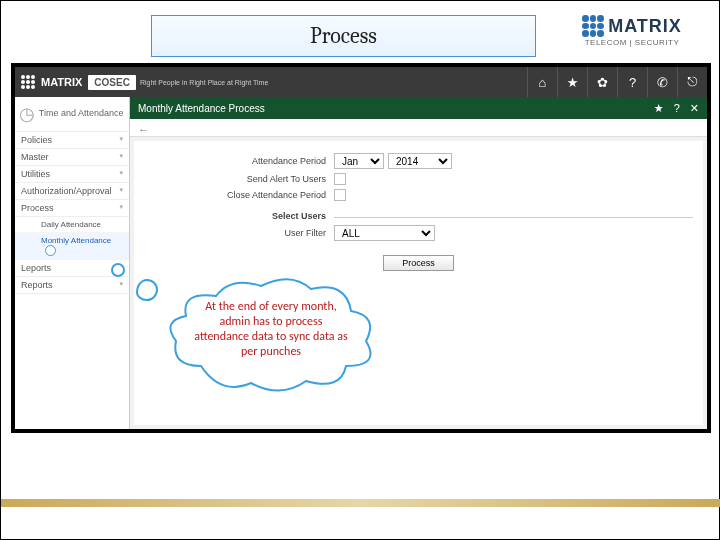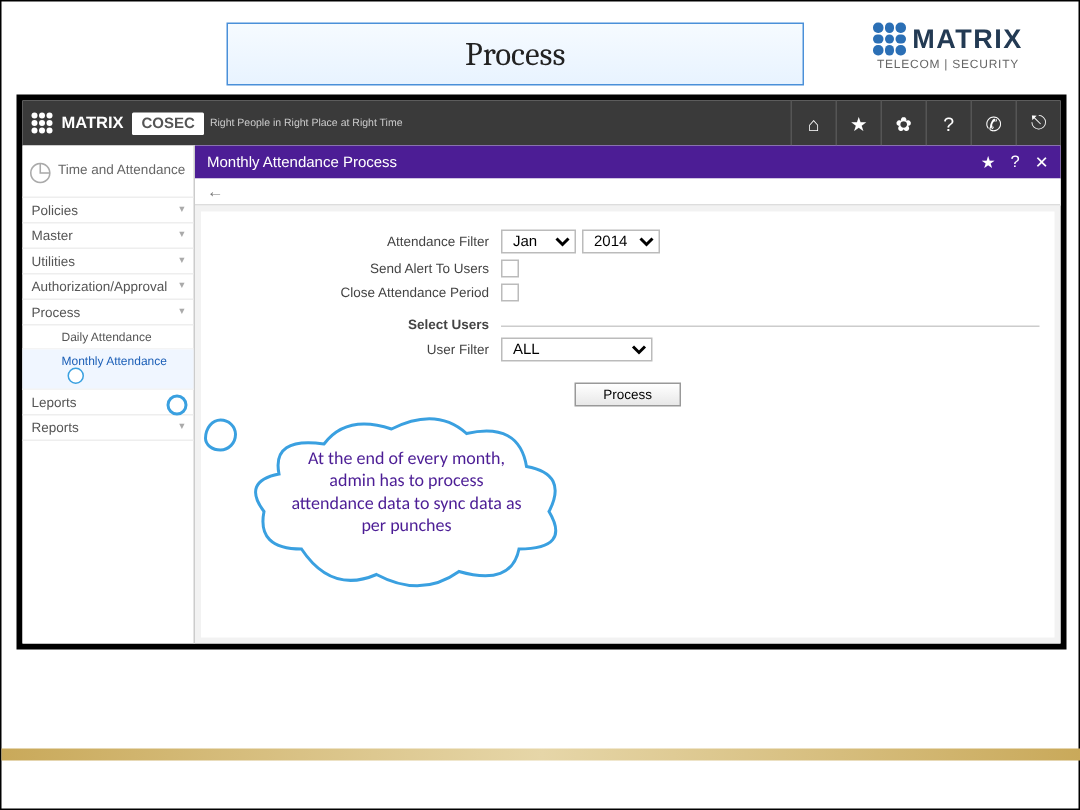--- a/index.html
+++ b/index.html
@@ -54,38 +54,38 @@
   .sb-module .clock-ic { font-size:18px; color:#aaa; }
   .sb-module .mod-title { font-size:9px; color:#666; line-height:1.1; }
   .sb-item { padding:3px 6px; border-bottom:1px solid #eee; display:flex; justify-content:space-between; align-items:flex-start; cursor:pointer; }
   .sb-item .chev { font-size:7px; color:#aaa; }
   .sb-sub { padding:3px 6px 3px 26px; font-size:8px; border-bottom:1px solid #f4f4f4; cursor:pointer; }
   .sb-sub.hl { color:#1c5fb7; background:#f0f6ff; font-size:8px; position:relative; }
   .pointer-bubble { width:11px; height:11px; border:1.5px solid #3aa0e0; border-radius:50%; background:#fff; display:inline-block; margin-left:4px; vertical-align:middle; }
 
   
   .main { flex:1; background:#f2f2f2; display:flex; flex-direction:column; }
-  .content-bar { height:22px; background:#4c1d95; color:#fff; font-size:10px; display:flex; align-items:center; padding:4px 8px;gap:24px; }
+  .content-bar { height:22px; background:#14532d; color:#fff; font-size:10px; display:flex; align-items:center; padding:4px 8px;gap:24px; }
   .content-bar .bar-icons { margin-left:auto; display:flex; gap:10px; font-size:11px; }
   .back-bar { height:18px; background:#fff; border-bottom:1px solid #ddd; color:#777; font-size:11px; display:flex; align-items:center; padding-left:8px; }
   .form-area { flex:1; background:#fff; margin:4px; padding:8px 10px; font-size:9px; color:#444; position:relative; }
   .form-row { display:flex; align-items:center; margin:4px 0; }
   .form-row label { width:190px; text-align:right; padding-right:8px; }
   .sel { border:1px solid #bbb; font-size:10px; height:16px; padding:0 3px; background:#fff; }
   .chk { width:12px; height:12px; border:1px solid #bbb; background:#fff; display:inline-block; }
   .section-h { width:190px; text-align:right; padding-right:8px; font-weight:bold; font-size:9px; margin-top:6px; }
   .proc-btn { margin-top:6px; padding:2px 18px; font-size:9px; border:1px solid #999; background:linear-gradient(#fff,#e8e8e8); cursor:pointer; }
   .btn-row { display:flex; justify-content:center; margin-top:8px;}
 
   
   .cloud {
     position:absolute; left:160px; top:270px; width:220px; height:130px; z-index:20;
   }
   .cloud svg { position:absolute; left:0; top:0; width:100%; height:100%; }
-  .cloud-text { position:absolute; left:30px; top:28px; width:160px; font-size:12px; font-family:"Calibri",Arial,sans-serif; text-align:center; line-height:1.25; color:#4c1d95; }
+  .cloud-text { position:absolute; left:30px; top:28px; width:160px; font-size:12px; font-family:"Calibri",Arial,sans-serif; text-align:center; line-height:1.25; color:#b91c1c; }
 
   .bubble-trail1 { position:absolute; left:135px; top:278px; width:22px; height:22px; border:2px solid #3aa0e0; border-radius:50% 50% 50% 50% / 60% 48% 52% 40%; background:#fff; }
   .bubble-trail2 { position:absolute; left:110px; top:262px; width:14px; height:14px; border:2px solid #3aa0e0; border-radius:50%; background:#fff; }
 
   
   .deco { position:absolute; left:0; bottom:32px; width:720px; height:8px; background:linear-gradient(90deg,#c9a95a,#e6d6a8,#c9a95a); }
 </style>
 </head>
 <body>
 
@@ -184,23 +184,23 @@
           <div class="bar-icons">
             <span>★</span>
             <span>?</span>
             <span>✕</span>
           </div>
         </div>
         <div class="back-bar">←</div>
 
         <div class="form-area">
           <div class="form-row">
-            <label>Attendance Filter</label>
+            <label>Attendance Period</label>
             <select class="sel" style="width:50px"><option>Jan</option></select>
-            <select class="sel" style="width:52px;margin-left:4px"><option>2014</option></select>
+            <select class="sel" style="width:64px;margin-left:4px"><option>2014</option></select>
           </div>
           <div class="form-row">
             <label>Send Alert To Users</label>
             <span class="chk"></span>
           </div>
           <div class="form-row">
             <label>Close Attendance Period</label>
             <span class="chk"></span>
           </div>
           <div class="form-row">

